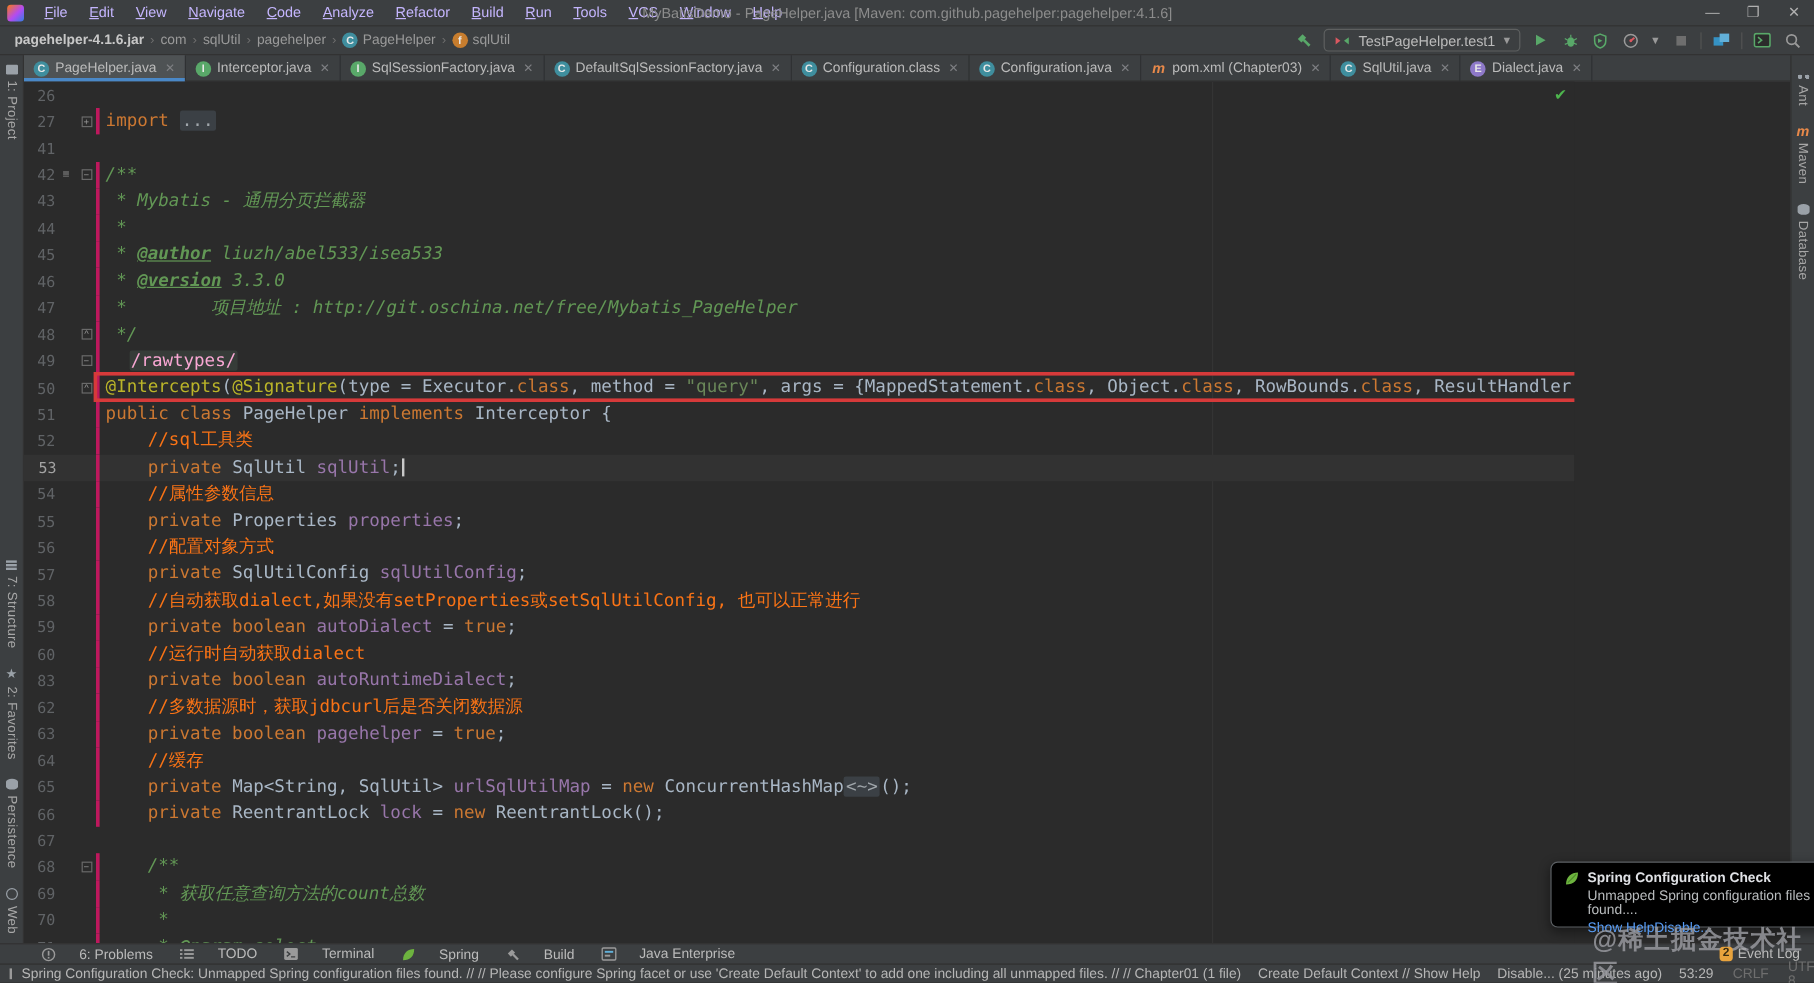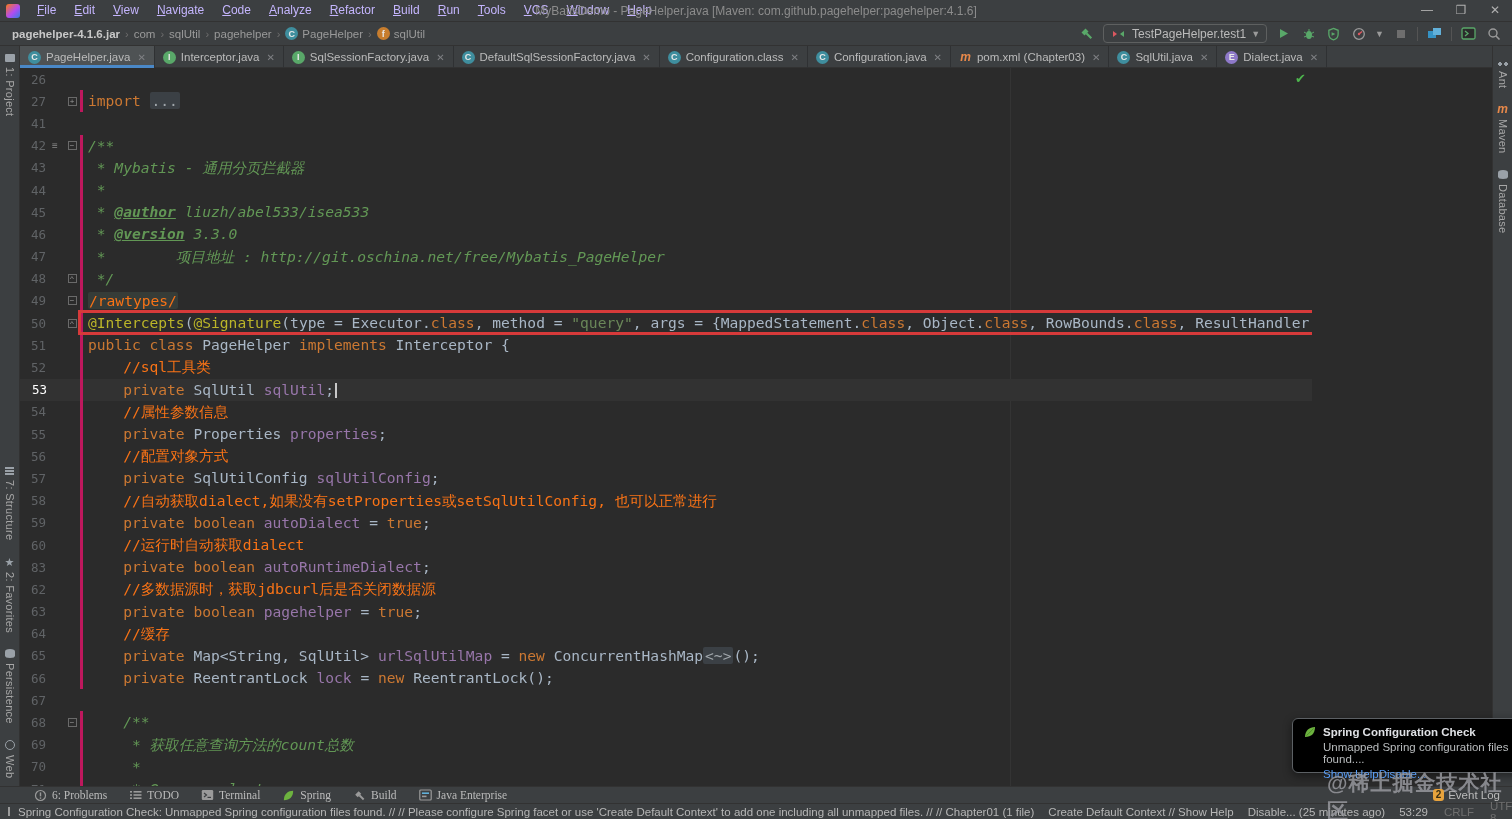--- a/index.html
+++ b/index.html
@@ -59,43 +59,43 @@
   .shape-dots { width:10px; height:4px; background:radial-gradient(circle 2px at 2px 2px,#9aa1a8 90%,transparent),
     radial-gradient(circle 2px at 8px 2px,#9aa1a8 90%,transparent); }
   .shape-m { color:#e8894a; font-style:italic; font-size:12px; font-weight:bold; line-height:10px; }
 
   
   #editor { position:absolute; left:20px; top:68px; width:1292px; height:718px; background:#2b2b2b; overflow:hidden; }
   #guide { position:absolute; left:990px; top:0; bottom:0; width:1px; background:#343434; }
   .eline { display:flex; height:22.2px; align-items:center; position:relative; }
   .eline.cur { background:#323232; }
   .ln { width:26px; text-align:right; color:#606366; font:12.5px "DejaVu Sans Mono", monospace; flex:0 0 26px; }
-  .eline.cur .ln { color:#ffffff;padding-left:12px; }
+  .eline.cur .ln { color:#a3a3a3;padding-left:12px; }
   .gico { width:18px; text-align:center; color:#8a8a8a; font-size:10px; flex:0 0 18px; }
   .gfold { width:16px; flex:0 0 16px; display:flex; align-items:center; justify-content:center; }
   .fbox { width:9px; height:9px; border:1px solid #6a6a6a; color:#9a9a9a; font-size:8px; line-height:7px;
     text-align:center; background:#2b2b2b; }
   .codecell { flex:1; white-space:pre; font:14.6px/22.2px "DejaVu Sans Mono", monospace; color:#a9b7c6;
     border-left:3px solid #be185d; padding-left:5px; overflow:hidden; }
   .tok-k { color:#cc7832; } .tok-a { color:#bbb529; } .tok-s { color:#6a8759; }
   .tok-m { color:#f97316; } .tok-d { color:#629755; font-style:italic; }
   .tok-dt { color:#629755; font-style:italic; font-weight:bold; text-decoration:underline; }
   .tok-f { color:#9876aa; } .tok-p { color:#a9b7c6; }
   .tok-fb { background:#3b4045; color:#a0a6ab; border-radius:2px; padding:0 2px; }
-  .tok-fg { background:#363c38; color:#f97316; border-radius:2px; padding:0 1px; }
+  .tok-fg { background:#363c38; color:#f9a8d4; border-radius:2px; padding:0 1px;margin-left:20px; }
   .caret { display:inline-block; width:1.5px; height:15px; background:#c8c8c8; vertical-align:middle; margin-left:1px; }
   #redbox { position:absolute; left:58px; top:242px; width:1315px; height:25px;
     border:3px solid var(--hlred,#d63a3a); z-index:5; pointer-events:none; }
   #inspectok { position:absolute; right:6px; top:3px; color:#4db54d; font-size:13px; z-index:4; }
 
   
   #bottombar { position:absolute; left:0; bottom:16px; width:1512px; height:17px; background:#3c3f41;
     border-top:1px solid #323232; display:flex; align-items:center; font-size:11.5px; color:#bbbbbb; }
   #bitems { display:flex; align-items:center; gap:22px; margin-left:34px; }
-  .bitem { display:flex; align-items:flex-start; gap:5px;font-family:Liberation Serif, serif; }
+  .bitem { display:flex; align-items:flex-end; gap:19px; }
   #eventlog { margin-left:auto; margin-right:12px; display:flex; align-items:center; gap:4px; z-index:30; }
   #evbadge { background:var(--badge,#e8a33d); color:#3b2e12; font-size:10px; font-weight:bold;
     border-radius:3px; padding:0 3px; line-height:12px; }
 
   
   #statusbar { position:absolute; left:0; bottom:0; width:1512px; height:16px; background:#3c3f41;
     border-top:1px solid #323232; display:flex; align-items:center; font-size:11.5px; color:#b6b6b6; }
   #sgrip { width:10px; height:9px; border:1px solid #9a9a9a; margin:0 8px 0 8px; }
   .sseg { margin-right:14px; white-space:nowrap; }
   #sright { margin-left:auto; display:flex; align-items:center; gap:16px; padding-right:14px; }

